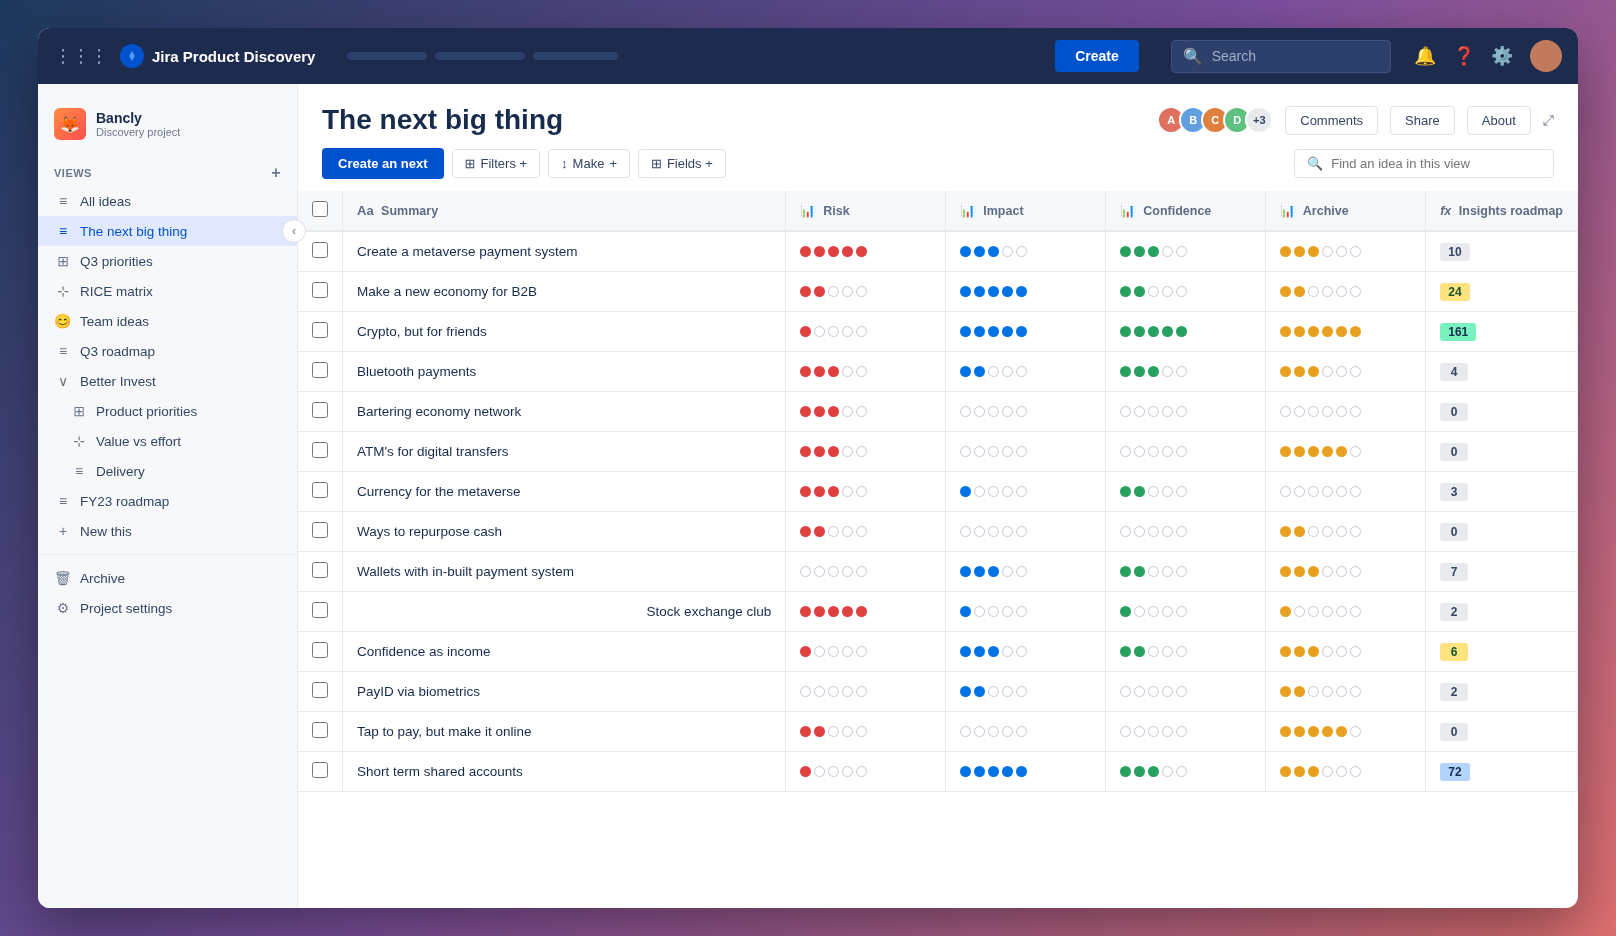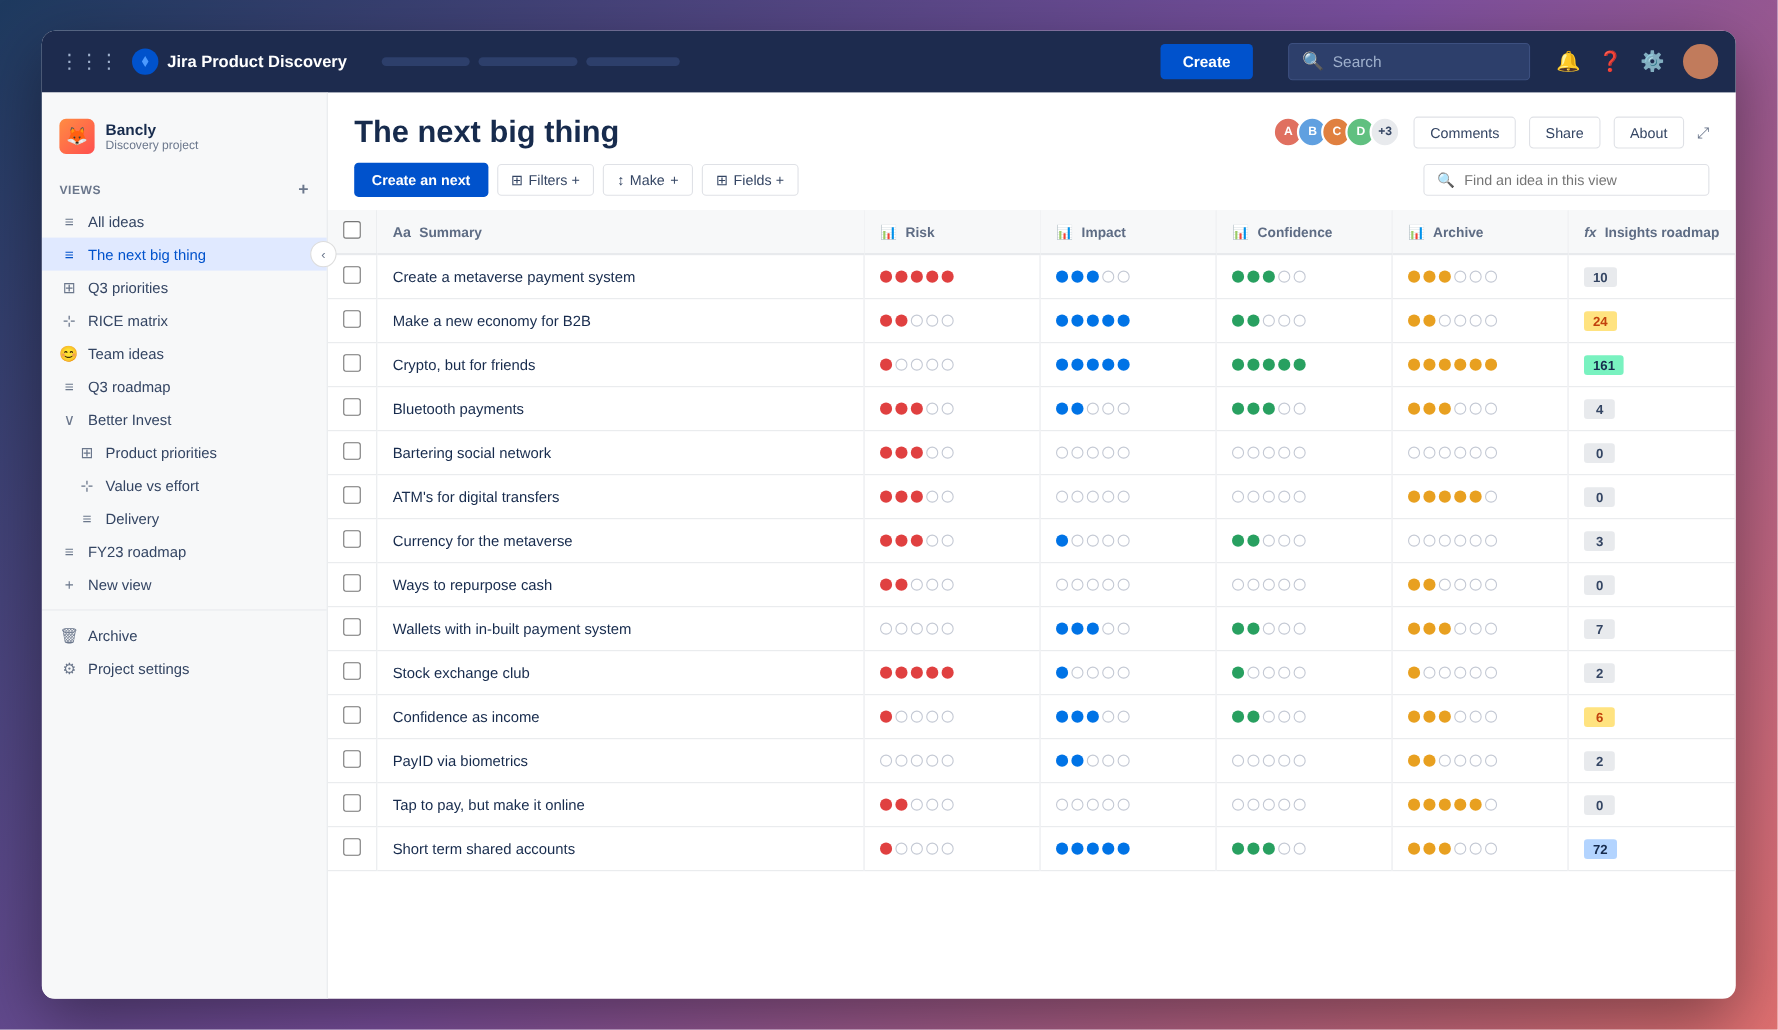--- a/index.html
+++ b/index.html
@@ -388,21 +388,21 @@
       display: inline-block;
       background: #e8eaed;
       border-radius: 3px;
       padding: 2px 8px;
       font-size: 12px;
       font-weight: 600;
       color: #344563;
       min-width: 28px;
       text-align: center;
     }
-    .insight-badge.highlight { background: #ffe380; color: #c2410c; }
+    .insight-badge.highlight { background: #ffe380; color: #14532d; }
     .insight-badge.highlight-green { background: #79f2c0; color: #172b4d; }
     .insight-badge.highlight-blue { background: #b3d4ff; color: #172b4d; }
     .expand-icon { font-size: 14px; cursor: pointer; color: #6b778c; }
   </style>
 </head>
 <body>
 
 <div class="app-window">
 
   <div class="top-nav">
@@ -490,21 +490,21 @@
       <div class="sidebar-item sidebar-item-indent">
         <span class="item-icon">≡</span>
         <span>Delivery</span>
       </div>
       <div class="sidebar-item">
         <span class="item-icon">≡</span>
         <span>FY23 roadmap</span>
       </div>
       <div class="sidebar-item">
         <span class="item-icon">+</span>
-        <span>New view</span>
+        <span>New this</span>
       </div>
 
       <div class="sidebar-divider"></div>
 
       <div class="sidebar-item">
         <span class="item-icon">🗑</span>
         <span>Archive</span>
       </div>
       <div class="sidebar-item">
         <span class="item-icon">⚙</span>
@@ -750,21 +750,21 @@
                     <span class="dot" style="background: rgb(232, 160, 32);"></span>
                     <span class="dot dot-empty"></span>
                     <span class="dot dot-empty"></span>
                     <span class="dot dot-empty"></span>
                   </div>
                 </td>
                 <td><span class="insight-badge">4</span></td>
               </tr>
               <tr>
                 <td class="checkbox-cell"><input type="checkbox" class="row-checkbox" style=""></td>
-                <td style="cursor: pointer;">Bartering social network</td>
+                <td style="cursor: pointer;">Bartering economy network</td>
                 <td>
                   <div class="dots">
                     <span class="dot" style="background: rgb(224, 64, 64);"></span>
                     <span class="dot" style="background: rgb(224, 64, 64);"></span>
                     <span class="dot" style="background: rgb(224, 64, 64);"></span>
                     <span class="dot dot-empty"></span>
                     <span class="dot dot-empty"></span>
                   </div>
                 </td>
                 <td>
@@ -960,21 +960,21 @@
                     <span class="dot" style="background: rgb(232, 160, 32);"></span>
                     <span class="dot dot-empty"></span>
                     <span class="dot dot-empty"></span>
                     <span class="dot dot-empty"></span>
                   </div>
                 </td>
                 <td><span class="insight-badge">7</span></td>
               </tr>
               <tr>
                 <td class="checkbox-cell"><input type="checkbox" class="row-checkbox" style=""></td>
-                <td style="cursor: pointer;">Stock exchange club</td>
+                <td style="cursor: pointer; text-align: right;">Stock exchange club</td>
                 <td>
                   <div class="dots">
                     <span class="dot" style="background: rgb(224, 64, 64);"></span>
                     <span class="dot" style="background: rgb(224, 64, 64);"></span>
                     <span class="dot" style="background: rgb(224, 64, 64);"></span>
                     <span class="dot" style="background: rgb(224, 64, 64);"></span>
                     <span class="dot" style="background: rgb(224, 64, 64);"></span>
                   </div>
                 </td>
                 <td>

